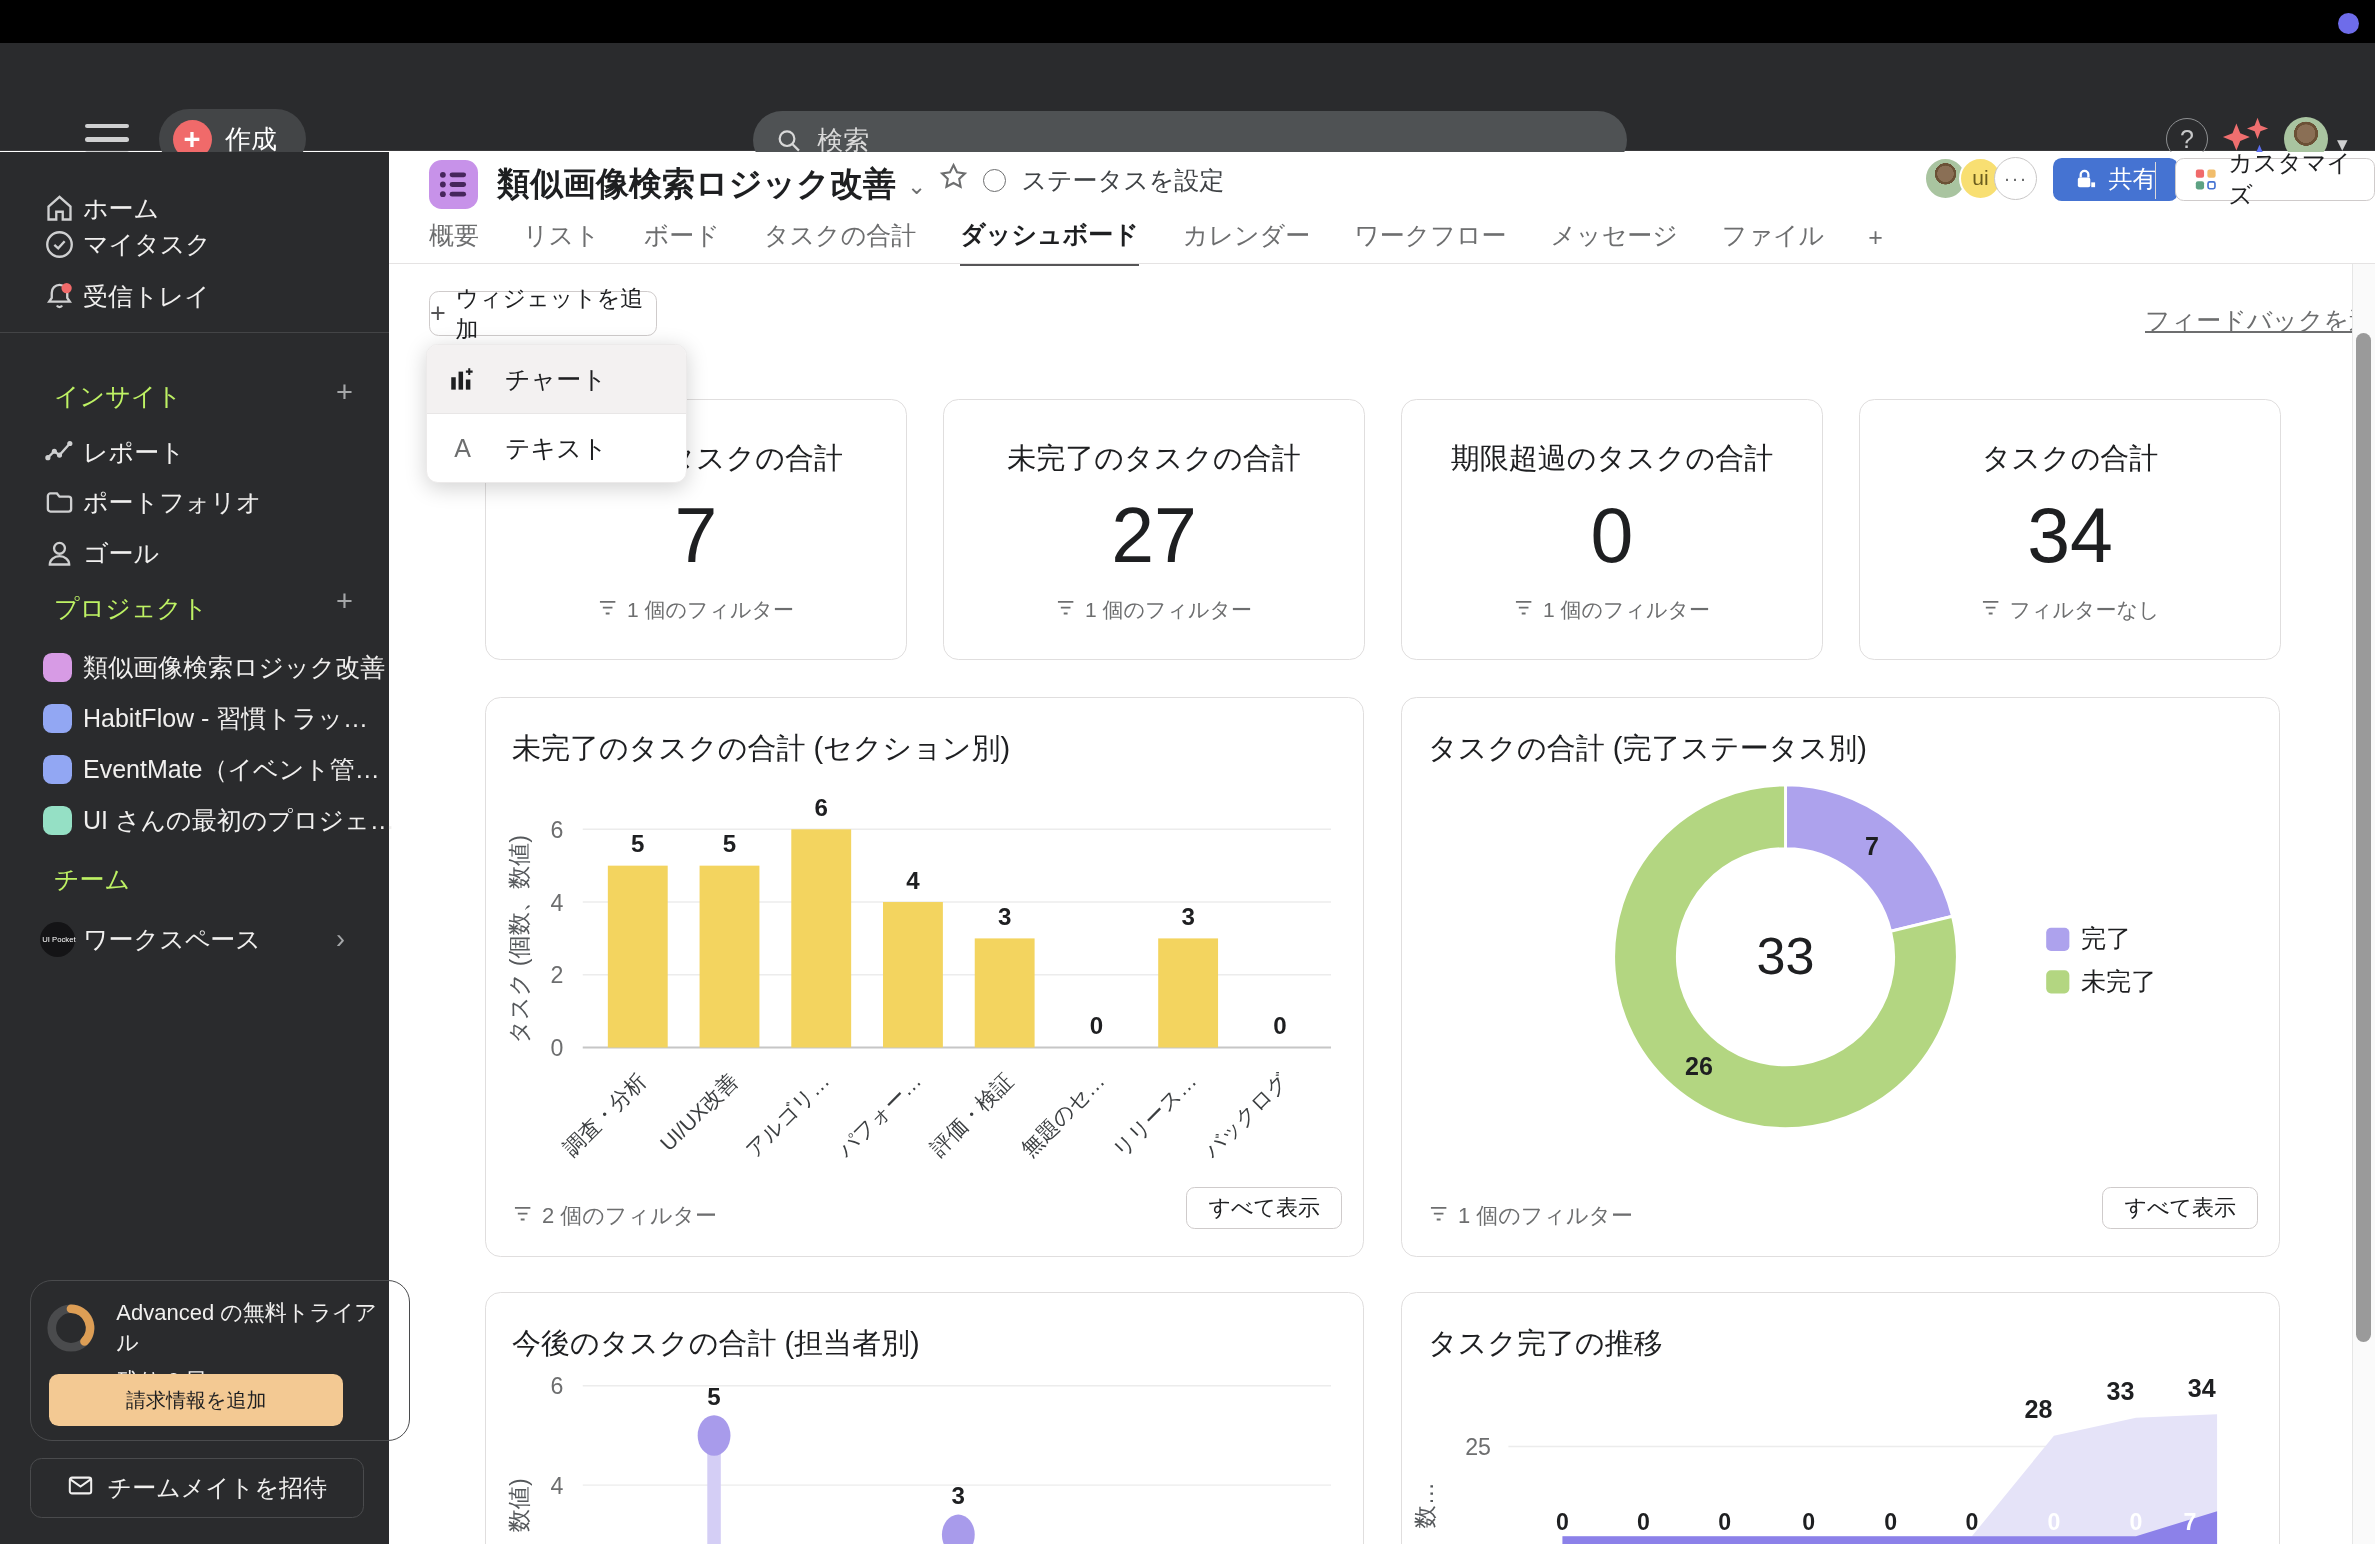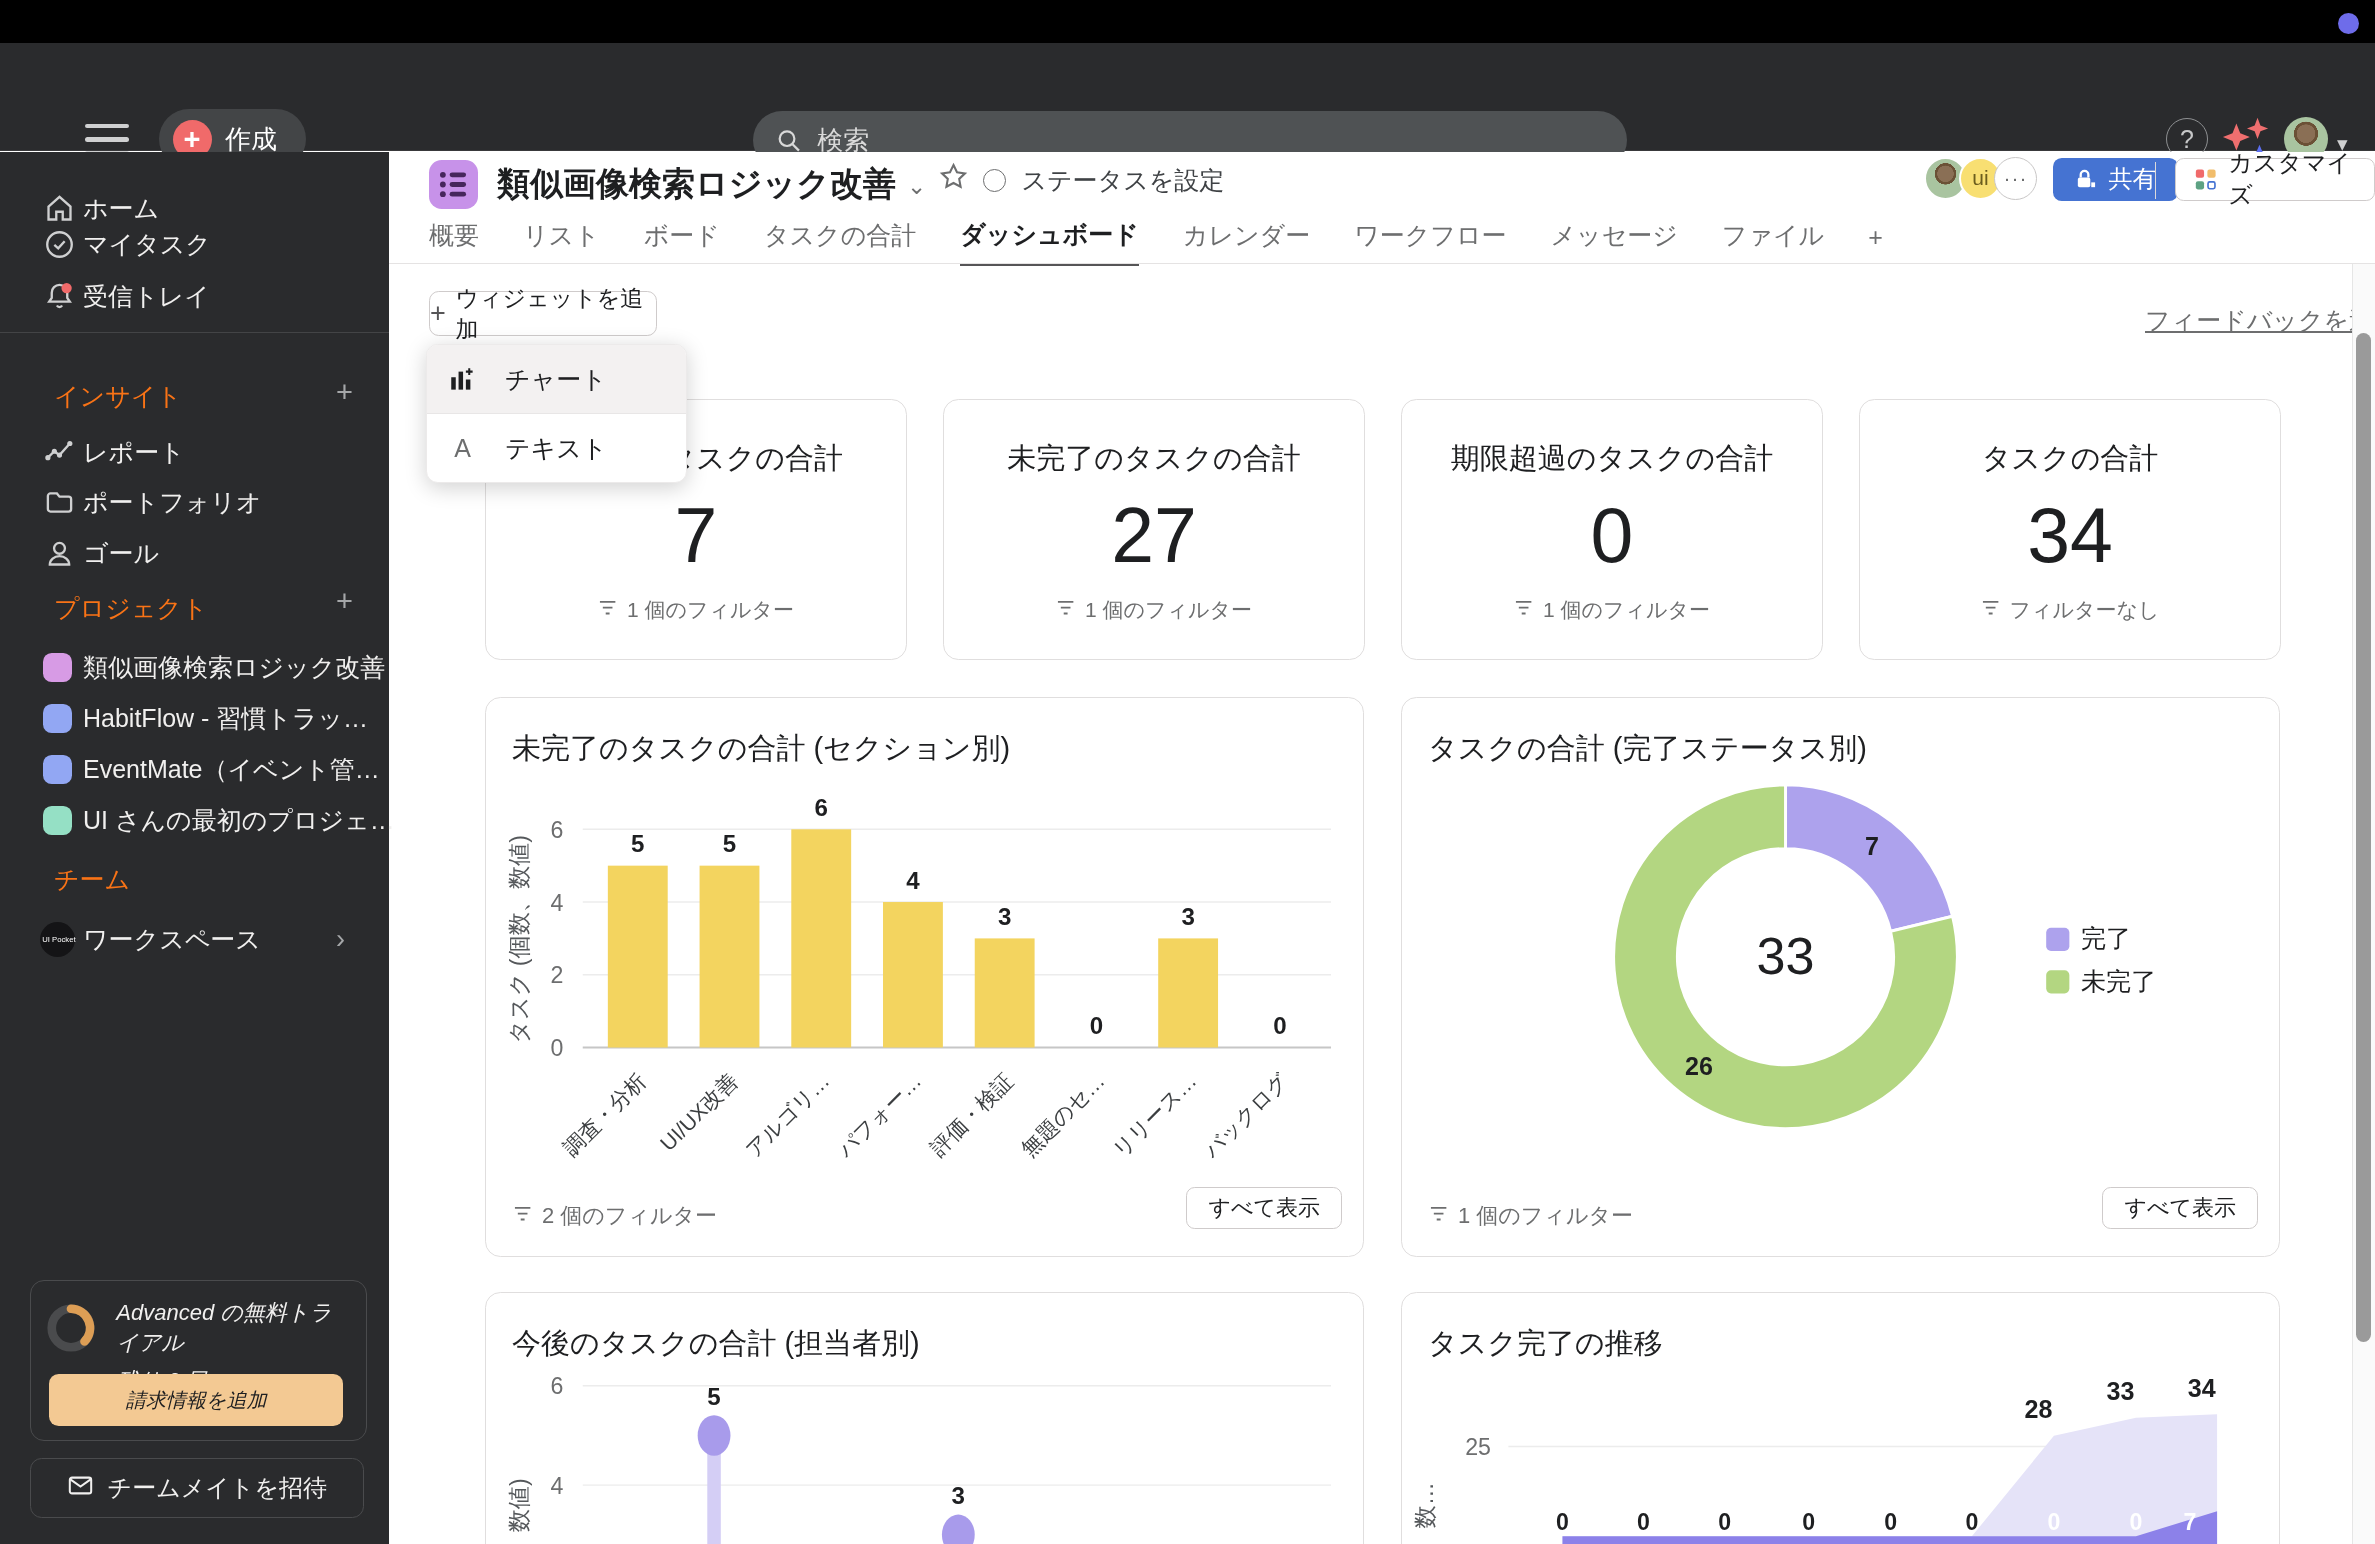--- a/index.html
+++ b/index.html
@@ -22,29 +22,29 @@
   #sparkle-btn{left:2221px;top:71px;width:50px;height:50px;cursor:pointer;}
   .avatar-dog{background:radial-gradient(circle at 50% 38%,#8a6f55 0 26%,#6b5136 27% 34%,#a9c4a0 35%);}
   #topbar-avatar{left:2284px;top:74px;width:44px;height:44px;border-radius:50%;cursor:pointer;}
   #topbar-caret{left:2337px;top:89px;color:#cfd0d1;font-size:21px;cursor:pointer;}
 
   
   #sidebar{left:0;top:152px;width:389px;height:1393px;background:#2a2b2d;color:#f1f0ef;}
   .side-row{position:absolute;left:0;width:389px;height:52px;display:flex;align-items:center;cursor:pointer;}
   .side-row .ic{position:absolute;left:43px;width:33px;height:33px;display:flex;align-items:center;justify-content:center;}
   .side-row .lb{position:absolute;left:83px;font-size:25px;color:#f1f0ef;white-space:nowrap;}
-  .side-head{position:absolute;left:54px;font-size:25px;color:#f97316;height:41px;display:flex;align-items:center;cursor:pointer;}
+  .side-head{position:absolute;left:54px;font-size:25px;color:#bef264;height:41px;display:flex;align-items:center;cursor:pointer;}
   .side-plus{position:absolute;left:328px;width:33px;height:33px;color:#a5a7a9;font-size:29px;display:flex;align-items:center;justify-content:center;cursor:pointer;}
   .swatch{position:absolute;left:43px;width:29px;height:29px;border-radius:8.7px;}
   #side-divider{left:0;width:389px;height:1px;background:rgba(255,255,255,.12);}
   #ws-logo{position:absolute;left:40px;width:35px;height:35px;border-radius:50%;background:#141416;display:flex;align-items:center;justify-content:center;gap:2.9px;}
   #ws-logo .dot{width:6.8px;height:6.8px;border-radius:50%;background:#e94f8e;}
   #ws-logo .t{font-size:7.7px;color:#fff;white-space:nowrap;}
   #ws-caret{position:absolute;left:336px;color:#a5a7a9;font-size:27px;}
-  #trial-card{left:30px;top:1128px;width:337px;height:161px;border:1.4px solid #4a4b4d;border-radius:14px;padding:17.4px 19.3px;font-style:italic;}
+  #trial-card{left:30px;top:1128px;width:380px;height:161px;border:1.4px solid #4a4b4d;border-radius:22px;padding:17.4px 19.3px;}
   #trial-title{font-size:22px;color:#f1f0ef;}
   #trial-remaining{font-size:22px;color:#f1f0ef;margin-top:7.7px;}
   #billing-btn{position:absolute;left:18.3px;top:93px;width:294px;height:52px;border-radius:9.7px;background:#F3C993;color:#1e1f21;font-size:20px;display:flex;align-items:center;justify-content:center;cursor:pointer;}
   #invite-btn{left:30px;top:1306px;width:334px;height:60px;border:1.4px solid #4a4b4d;border-radius:11.6px;display:flex;align-items:center;justify-content:center;gap:13.5px;color:#f1f0ef;font-size:24px;cursor:pointer;}
 
   
   #main-header{left:389px;top:152px;width:1986px;height:112px;background:#fff;}
   #proj-icon{left:40px;top:7.7px;width:49px;height:49px;border-radius:12.6px;background:#C792E9;display:flex;align-items:center;justify-content:center;}
   #proj-title{left:108px;top:9.7px;font-size:33px;font-weight:700;color:#1e1f21;white-space:nowrap;cursor:pointer;}
   #title-caret{left:518px;top:21px;color:#6d6e6f;font-size:23px;cursor:pointer;}

